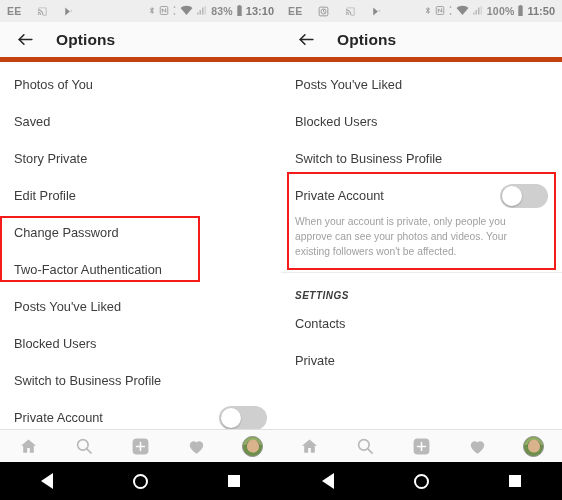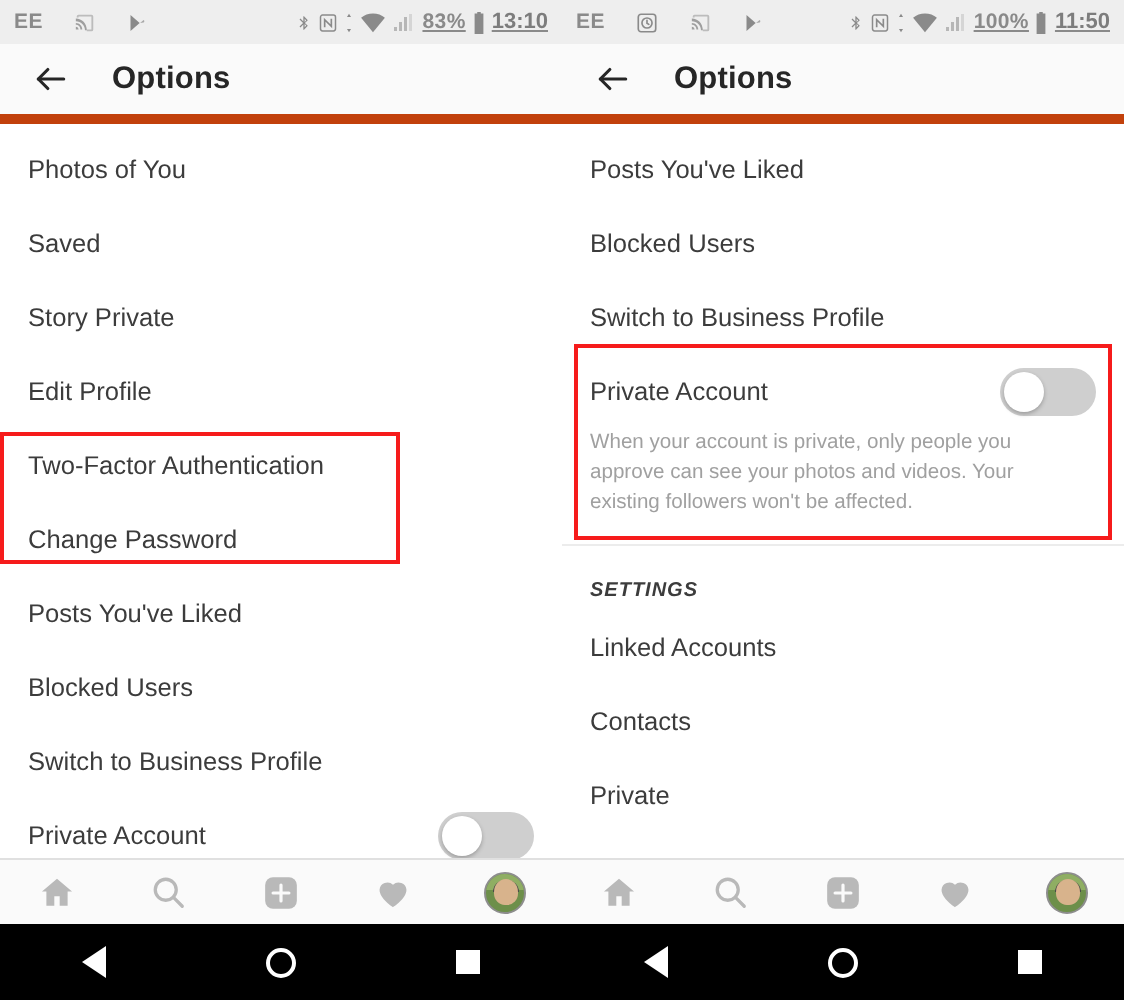--- a/index.html
+++ b/index.html
@@ -11,21 +11,21 @@
   }
   .screens { display:flex; width:562px; height:462px; }
   .phone { width:281px; height:462px; background:#fff; position:relative; overflow:hidden; }
 
   
   .statusbar {
     height:22px; background:#eeeeee; display:flex; align-items:center;
     padding:0 7px; font-size:10.5px; color:#8a8a8a; font-weight:bold;
   }
   .sb-left { display:flex; align-items:center; gap:16px;justify-content:space-between; }
-  .sb-right { margin-left:auto; display:flex; align-items:flex-end; gap:3px;text-decoration:underline; }
+  .sb-right { margin-left:auto; display:flex; align-items:flex-start; gap:3px; }
   .sb-ic { display:inline-flex; align-items:center; color:#8a8a8a; }
   .sb-txt { font-size:10.5px; color:#8a8a8a; letter-spacing:0.2px; }
   .sb-time { font-size:11px; color:#7d7d7d; font-weight:bold; }
 
   
   .appbar {
     height:40px; background:#fafafa; display:flex; align-items:center;
     padding:0 14px; border-bottom:5px solid #c2410c;
   }
   .back-arrow { width:22px; height:22px; color:#262626; display:flex; align-items:center; justify-content:center; }
@@ -179,24 +179,24 @@
       <div class="row">
           <span>Saved</span>
         </div>
       <div class="row">
           <span>Story Private</span>
         </div>
       <div class="row">
           <span>Edit Profile</span>
         </div>
       <div class="row">
+          <span>Change Password</span>
+        </div>
+      <div class="row">
           <span>Two-Factor Authentication</span>
-        </div>
-      <div class="row">
-          <span>Change Password</span>
         </div>
       <div class="row">
           <span>Posts You've Liked</span>
         </div>
       <div class="row">
           <span>Blocked Users</span>
         </div>
       <div class="row">
           <span>Switch to Business Profile</span>
         </div>
@@ -334,23 +334,20 @@
               <span class="knob"></span>
             </span>
         </div>
         <div class="priv-desc">When your account is private, only people you approve can see your photos and videos. Your existing followers won't be affected.</div>
       </div>
 
       <div class="sep"></div>
 
       <div class="section-head">SETTINGS</div>
       <div class="row">
-          <span>Linked Accounts</span>
-        </div>
-      <div class="row">
           <span>Contacts</span>
         </div>
       <div class="row">
           <span>Private</span>
         </div>
     </div>
 
     <div class="redbox" style="left:6px; top:172px; width:269px; height:98px;"></div>
 
     <div class="tabbar">

